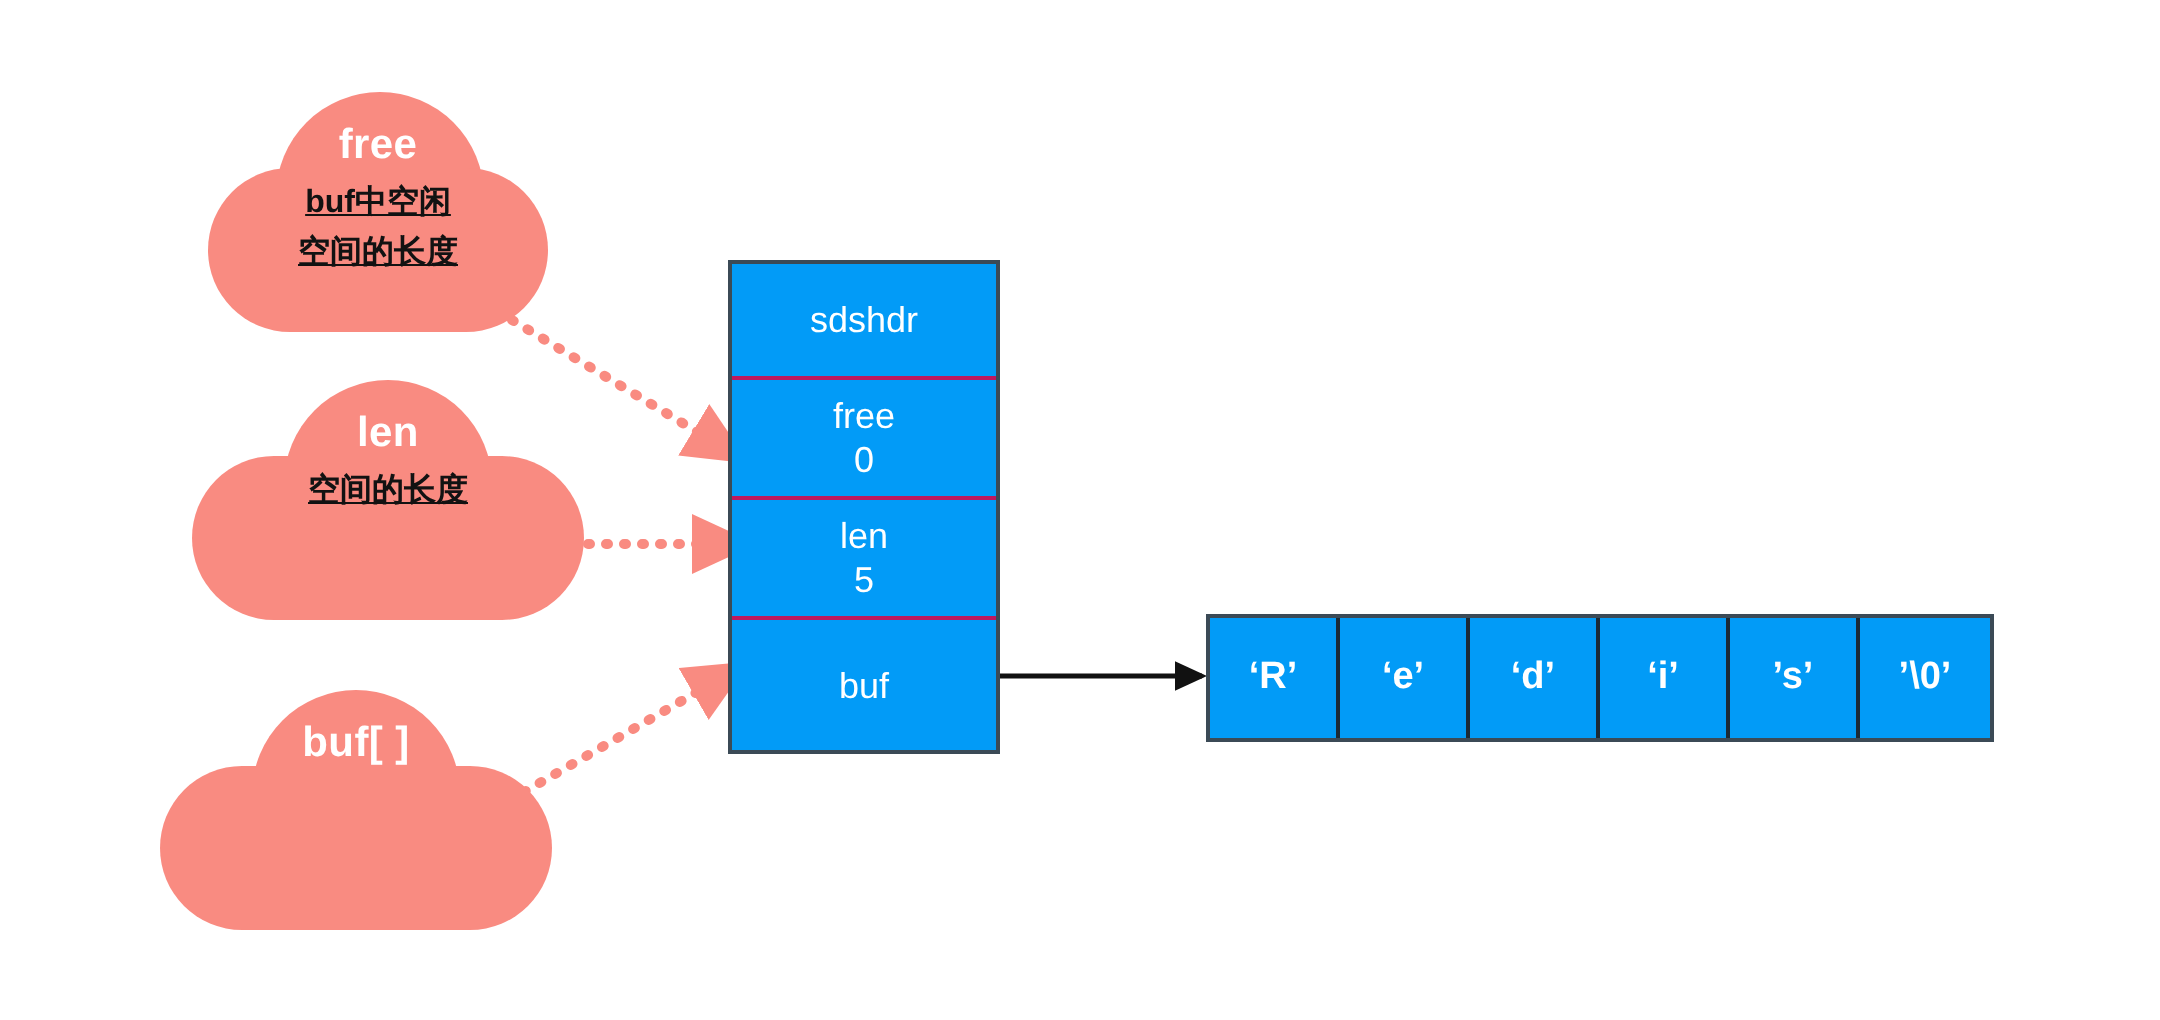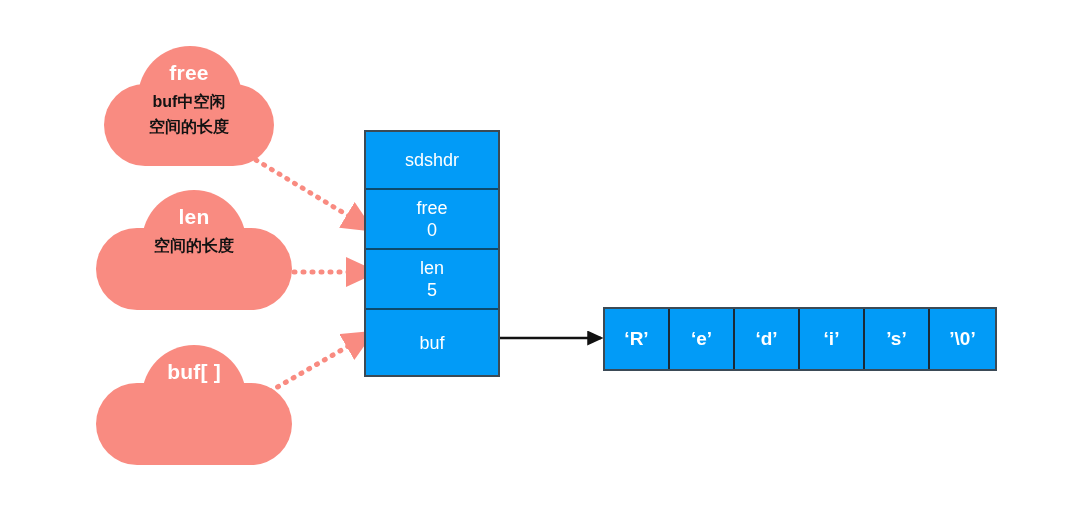--- a/index.html
+++ b/index.html
@@ -76,20 +76,21 @@
     white-space: nowrap;
   }
   .cloud .cloud-desc {
     color: #121212;
     font-size: 16px;
     font-weight: bold;
     line-height: 25px;
     text-align: center;
     white-space: nowrap;
     margin-top: 3px;
+    text-decoration: underline;
   }
   .cloud .cloud-desc span { display: block; }
 
   
   .cloud.wide { width: 196px; }
   .cloud.wide .cloud-shape,
   .cloud.wide .cloud-text { width: 196px; }
   .cloud.wide .cloud-body { width: 196px; border-radius: 42px; }
   .cloud.wide .cloud-bump { left: 46px; }
 
@@ -107,21 +108,21 @@
     background: #029BF7;
     color: #ffffff;
     text-align: center;
     font-size: 18px;
     line-height: 22px;
     display: flex;
     flex-direction: column;
     align-items: center;
     justify-content: center;
     box-sizing: border-box;
-    border-bottom: 2px solid #0c4a6e;
+    border-bottom: 2px solid #be185d;
   }
   .struct-row:last-child { border-bottom: none; }
   .struct-row .r-name { display: block; }
   .struct-row .r-val  { display: block; }
   #row-sdshdr { height: 58px; }
   #row-free   { height: 60px; }
   #row-len    { height: 60px; }
   #row-buf    { height: 65px; }
 
   
@@ -192,21 +193,21 @@
     <div class="cloud-body"></div>
   </div>
   <div class="cloud-text">
     <div class="cloud-title">len</div>
     <div class="cloud-desc">
       <span>空间的长度</span>
     </div>
   </div>
 </div>
 
-<div class="cloud wide" id="cloud-buf" style="left:96px; top:345px;">
+<div class="cloud wide" id="cloud-buf" style="left:80px; top:345px;">
   <div class="cloud-shape">
     <div class="cloud-bump"></div>
     <div class="cloud-body"></div>
   </div>
   <div class="cloud-text">
     <div class="cloud-title">buf[ ]</div>
   </div>
 </div>
 
 <div id="struct-box">

